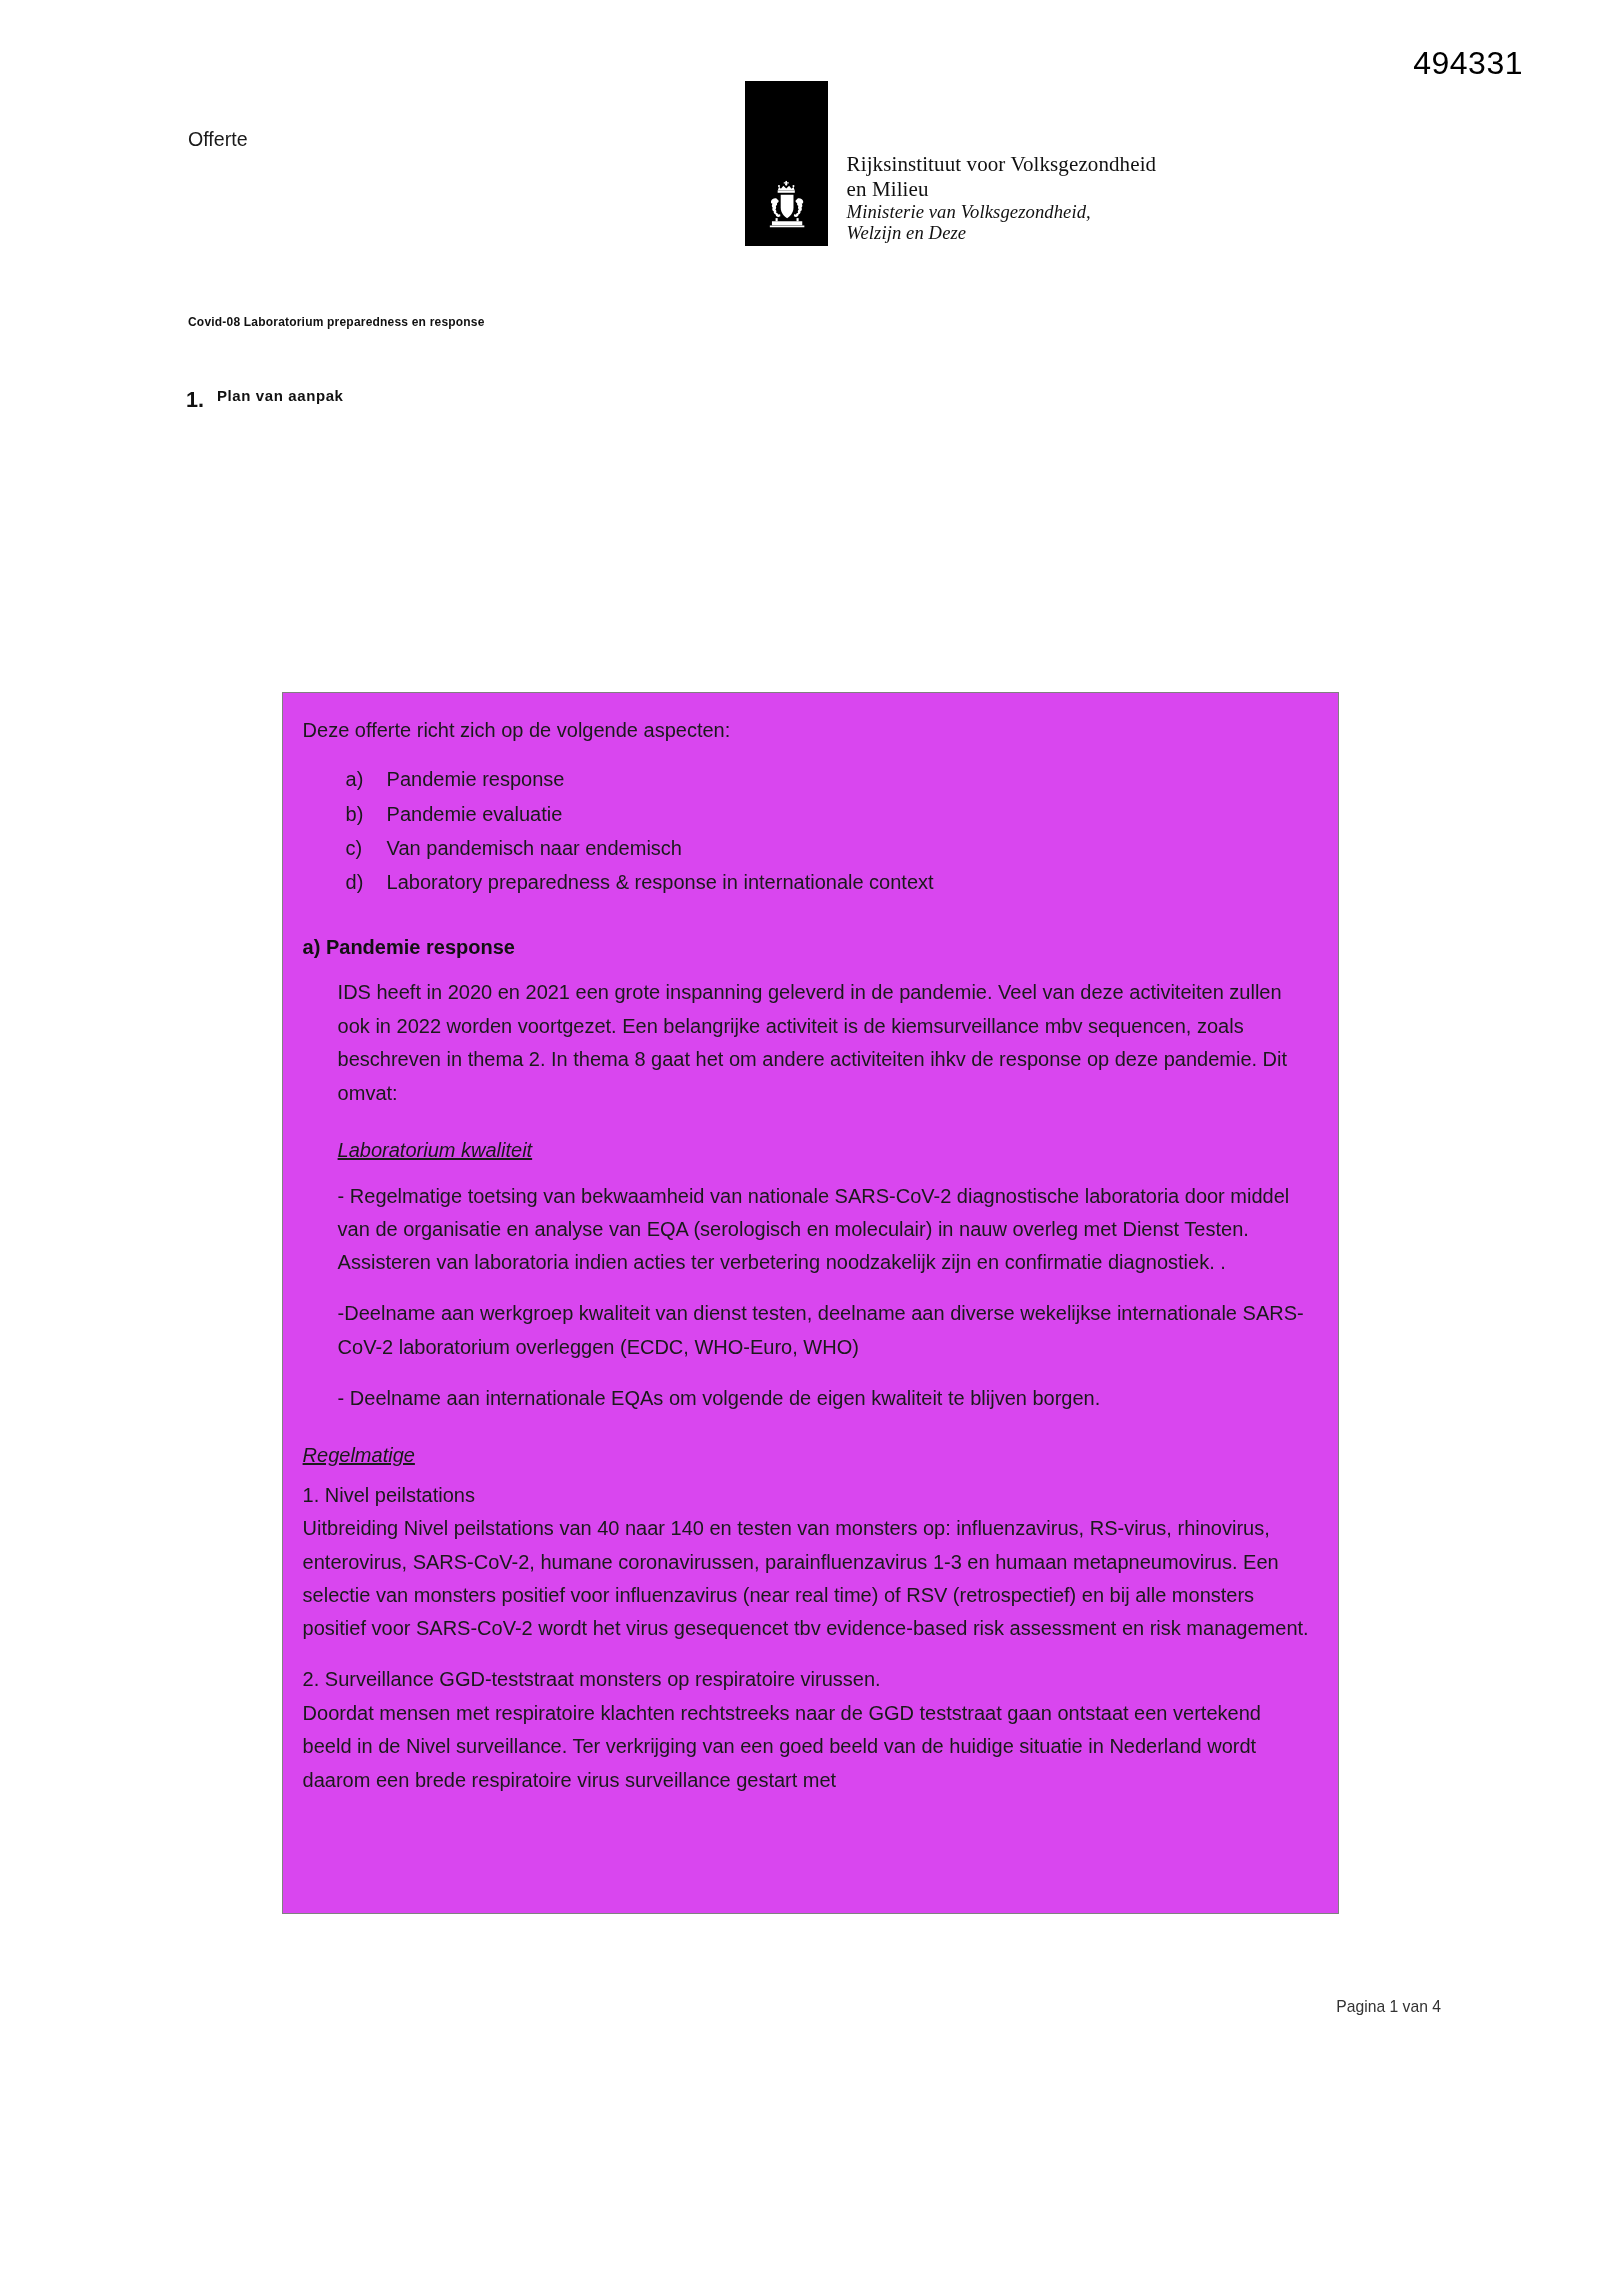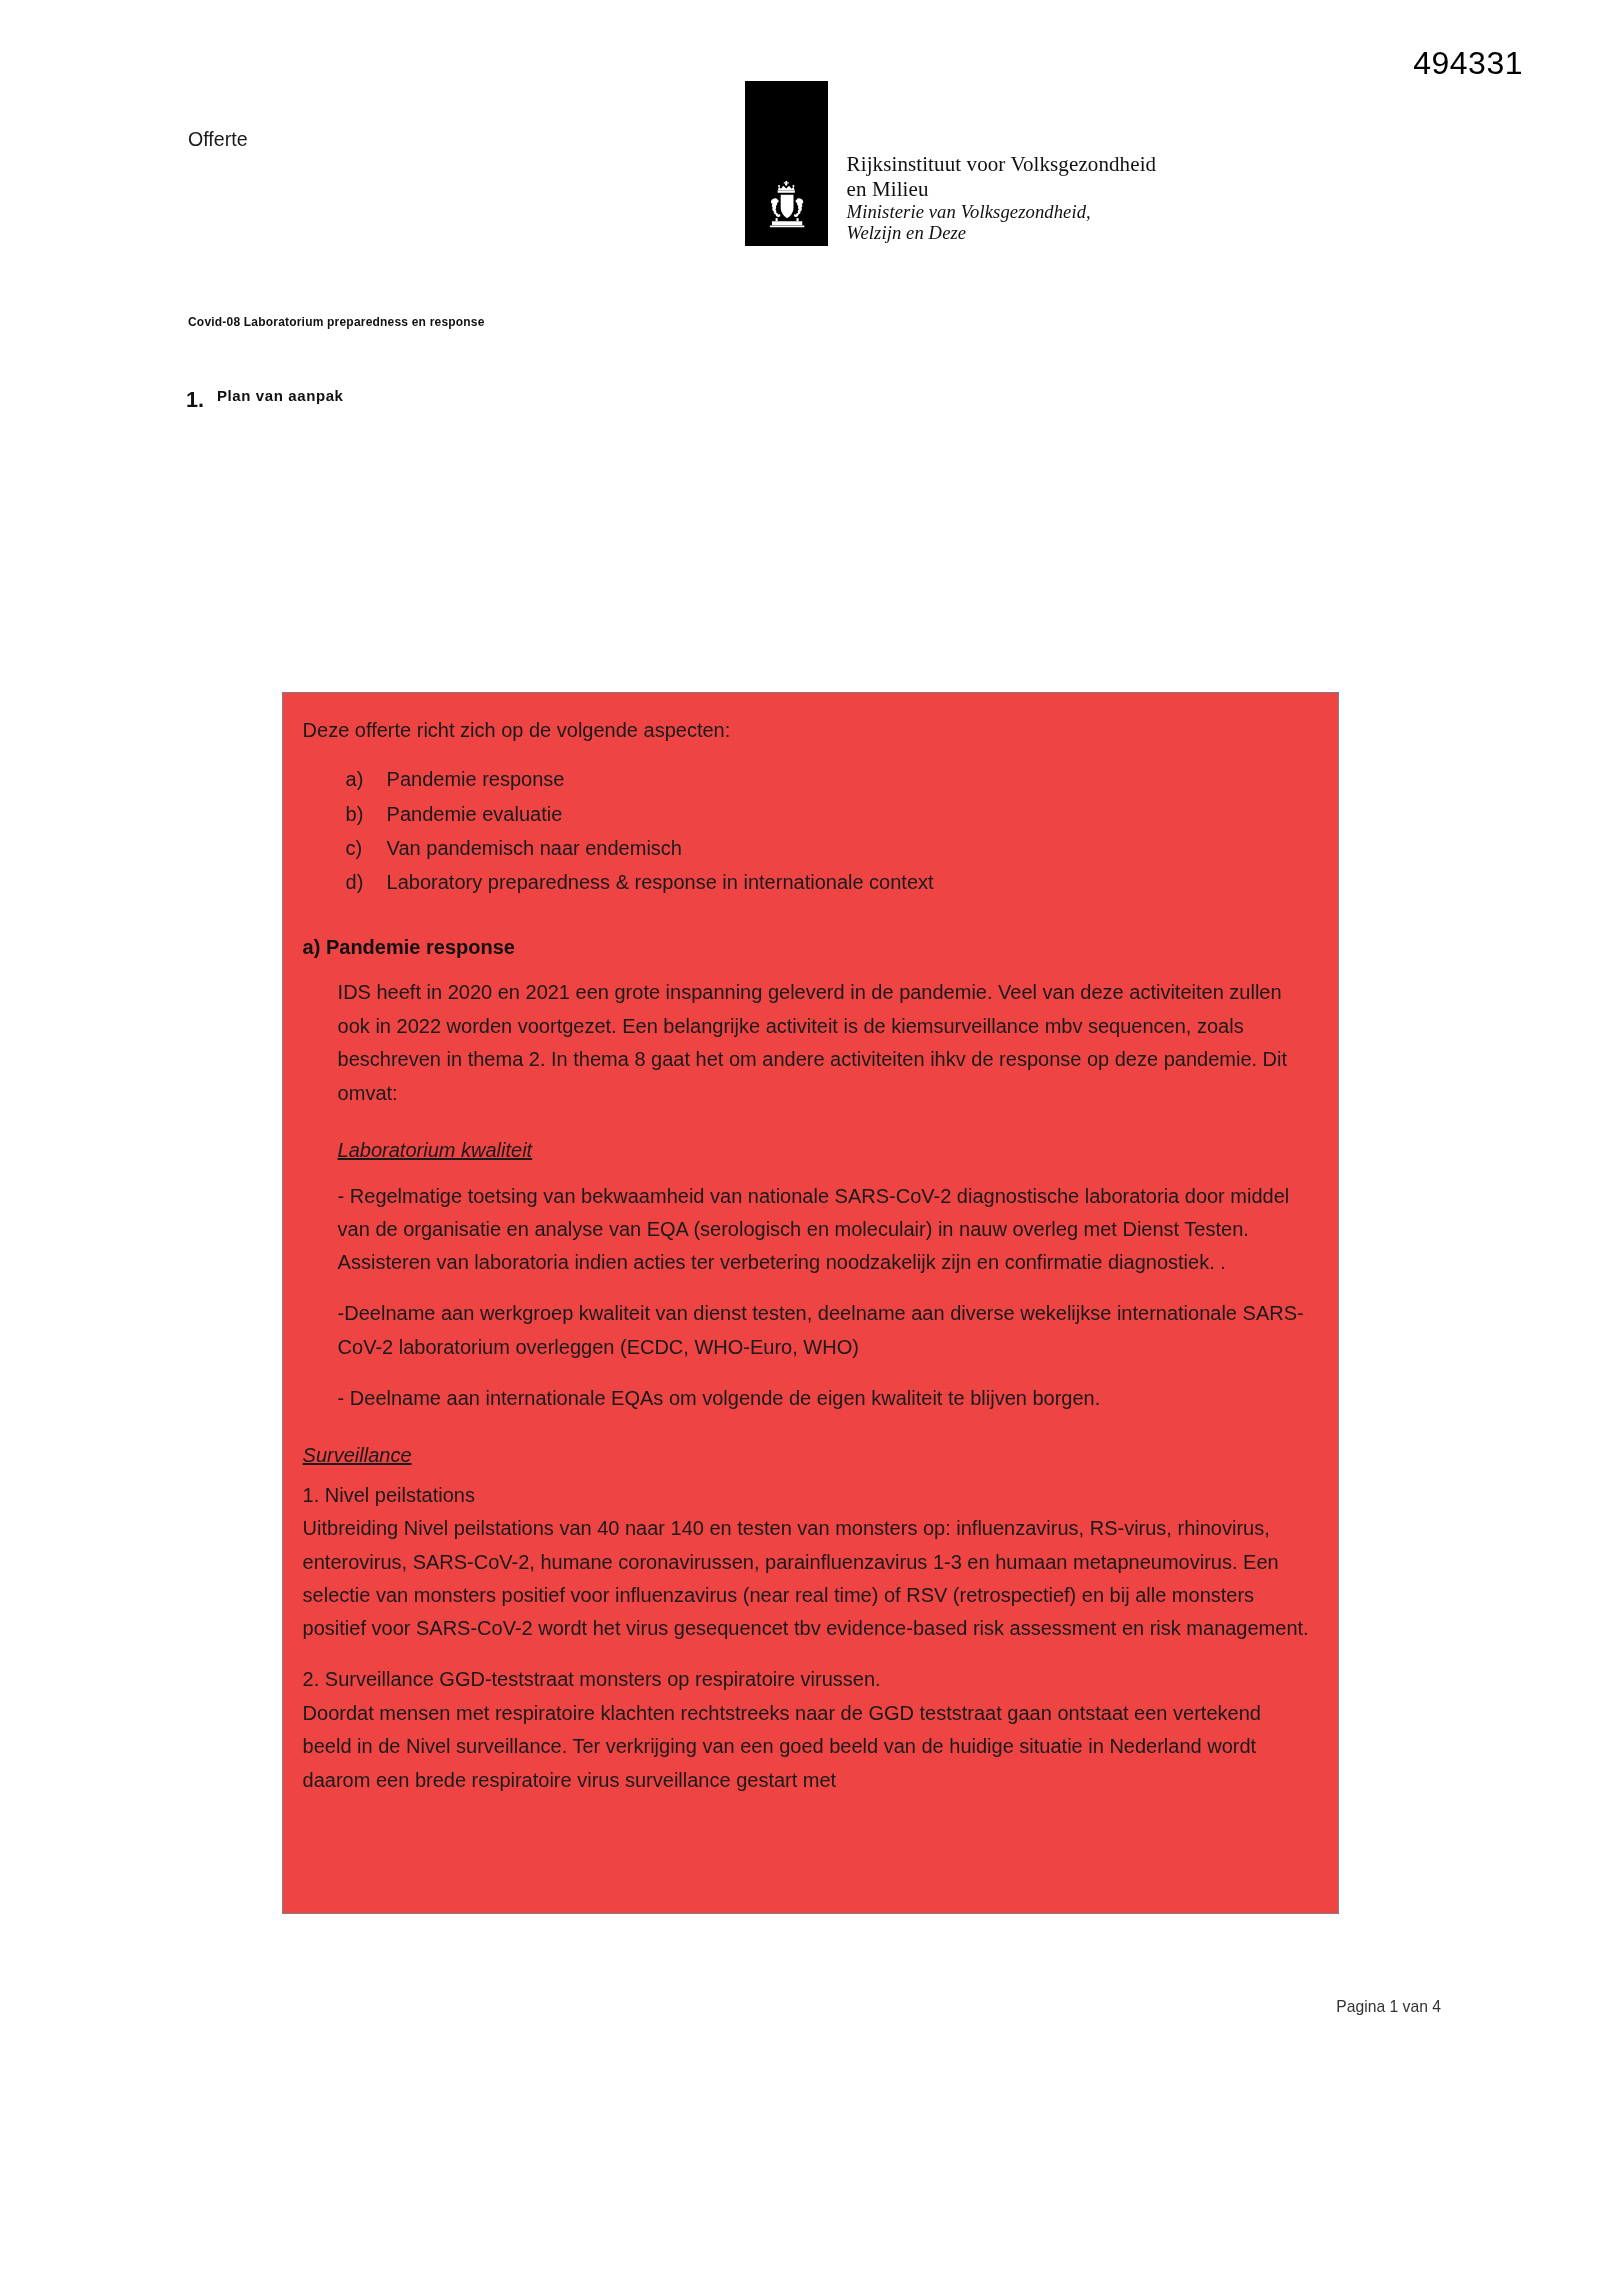--- a/index.html
+++ b/index.html
@@ -121,21 +121,21 @@
 
   
   .content-box {
     position: absolute;
     left: 282px;
     top: 692px;
     width: 1057px;
     height: 1222px;
     box-sizing: border-box;
     border: 1.6px solid #808080;
-    background: #ef4444;
+    background: #d946ef;
     padding: 21.6px 23.5px 0 19.6px;
     overflow: hidden;
   }
 
   .intro-line {
     font-size: 20px;
     color: #1a1a1a;
     margin: 0 0 5.9px 0;
     line-height: 1.5;
   }
@@ -280,21 +280,21 @@
     <p class="body-par indent">IDS heeft in 2020 en 2021 een grote inspanning geleverd in de pandemie. Veel van deze activiteiten zullen ook in 2022 worden voortgezet. Een belangrijke activiteit is de kiemsurveillance mbv sequencen, zoals beschreven in thema 2. In thema 8 gaat het om andere activiteiten ihkv de response op deze pandemie. Dit omvat:</p>
 
     <div class="italic-underline">Laboratorium kwaliteit</div>
 
     <p class="body-par indent">- Regelmatige toetsing van bekwaamheid van nationale SARS-CoV-2 diagnostische laboratoria door middel van de organisatie en analyse van EQA  (serologisch en moleculair) in nauw overleg met Dienst Testen. Assisteren van laboratoria indien acties ter verbetering noodzakelijk zijn en confirmatie diagnostiek. .</p>
 
     <p class="body-par indent">-Deelname aan werkgroep kwaliteit van dienst testen, deelname aan diverse wekelijkse internationale SARS-CoV-2 laboratorium overleggen (ECDC, WHO-Euro, WHO)</p>
 
     <p class="body-par indent">- Deelname aan internationale EQAs om volgende de eigen kwaliteit te blijven borgen.</p>
 
-    <div class="italic-underline flush">Surveillance</div>
+    <div class="italic-underline flush">Regelmatige</div>
 
     <p class="body-par par-tight">1. Nivel peilstations</p>
 
     <p class="body-par no-gap">Uitbreiding Nivel peilstations van 40 naar 140 en testen van monsters op: influenzavirus, RS-virus, rhinovirus, enterovirus, SARS-CoV-2, humane coronavirussen, parainfluenzavirus 1-3 en humaan metapneumovirus. Een selectie van monsters positief voor influenzavirus (near real time) of RSV (retrospectief) en bij alle monsters positief voor SARS-CoV-2 wordt het virus gesequencet tbv evidence-based  risk assessment en risk management.</p>
 
     <p class="body-par">2. Surveillance GGD-teststraat monsters op respiratoire virussen.</p>
 
     <p class="body-par no-gap">Doordat mensen met respiratoire klachten rechtstreeks naar de GGD teststraat gaan ontstaat een vertekend beeld in de Nivel surveillance. Ter verkrijging van een goed beeld van de huidige situatie in Nederland wordt daarom een brede respiratoire virus surveillance gestart met</p>
 
   </div>

